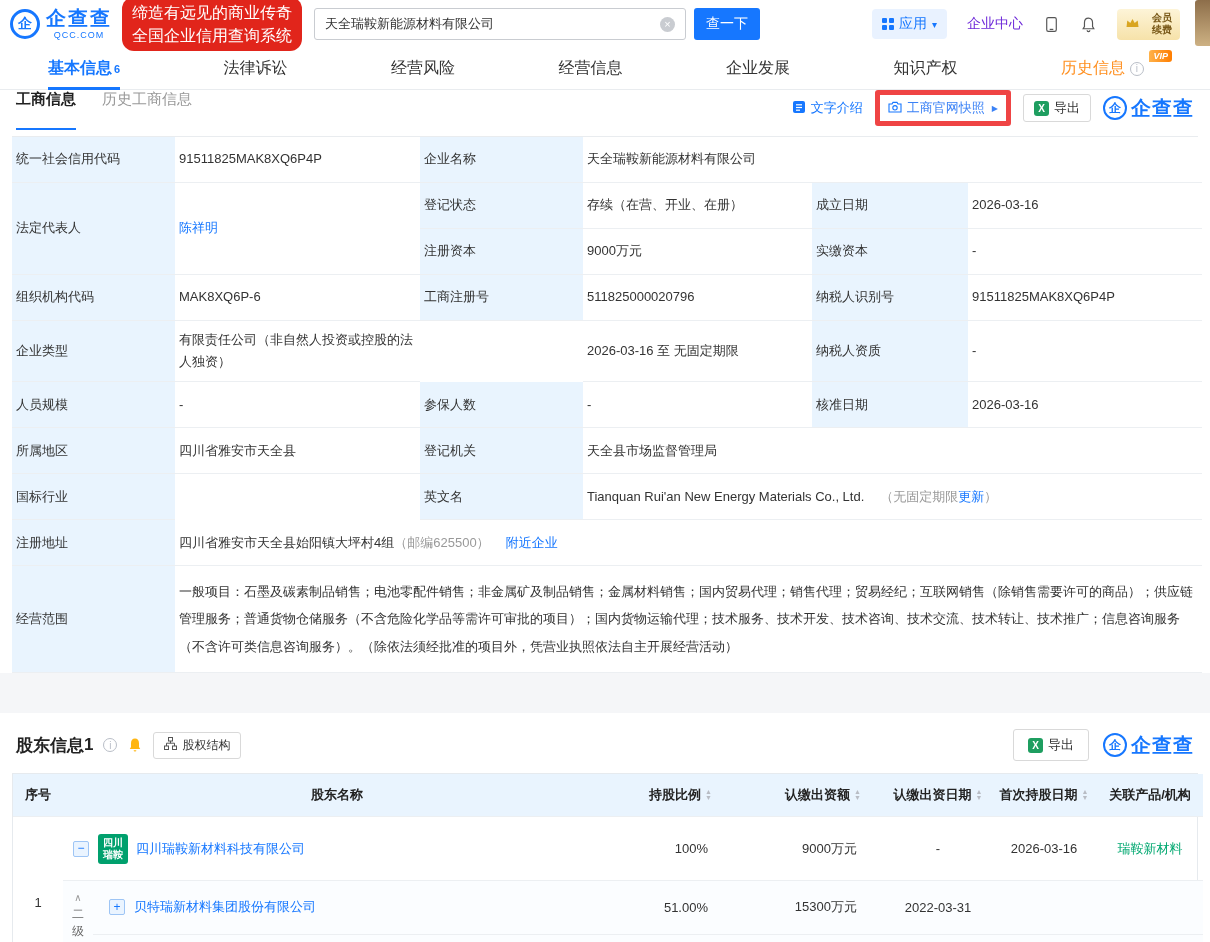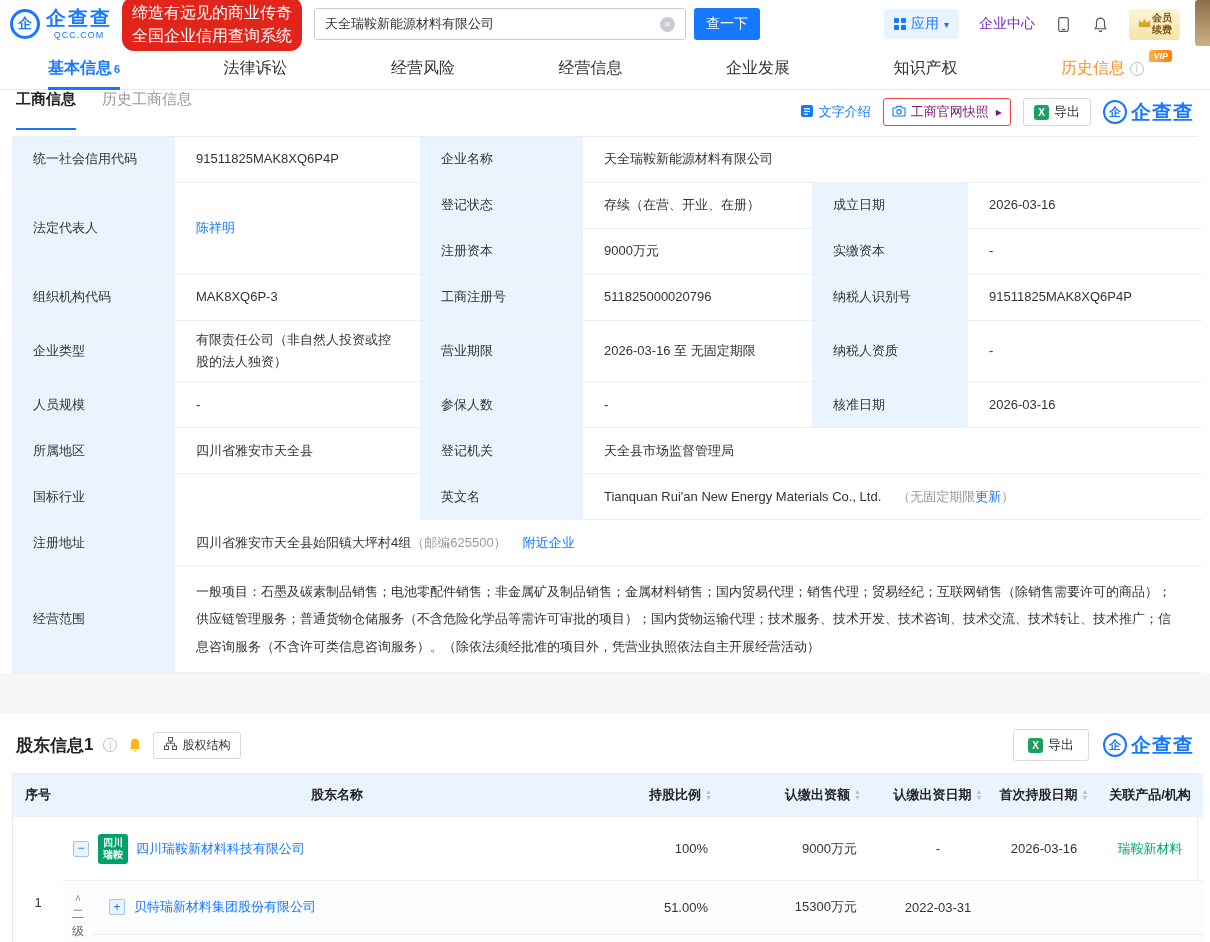--- a/index.html
+++ b/index.html
@@ -28,21 +28,21 @@
   .search-input { border: none; outline: none; flex: 1; font-size: 13px; color: #333; font-family: inherit; background: transparent; }
   .clear-icon { width: 15px; height: 15px; border-radius: 50%; background: #c9ccd1; color: #fff; font-size: 11px; line-height: 14px; text-align: center; cursor: pointer; flex: none; }
   .search-btn { margin-left: 8px; width: 66px; height: 32px; background: #1677ff; border: none; border-radius: 3px; color: #fff; font-size: 14px; cursor: pointer; font-family: inherit; }
   .top-right { margin-left: auto; display: flex; align-items: center; gap: 20px; padding-right: 30px; }
   .app-pill { background: #e9f2ff; color: #1677ff; border-radius: 4px; padding: 6px 10px; display: flex; align-items: center; gap: 5px; font-size: 14px; cursor: pointer; }
   .grid-icon { width: 12px; height: 12px; display: grid; grid-template-columns: 5px 5px; gap: 2px; }
   .grid-icon i { width: 5px; height: 5px; background: #1677ff; border-radius: 1px; }
   .caret { font-size: 10px; }
   .ent-center { font-size: 14px; color: #6d28d9; cursor: pointer; }
   .icon-btn { cursor: pointer; display: flex; align-items: center; }
-  .vip-badge { background: linear-gradient(#fdf4d8, #f6e2a9); border-radius: 4px; padding: 3px 8px; display: flex; align-items: center; gap: 0; cursor: pointer; }
+  .vip-badge { background: linear-gradient(#fdf4d8, #f6e2a9); border-radius: 4px; padding: 3px 8px; display: flex; align-items: center; gap: 12px; cursor: pointer; }
   .vip-text { display: flex; flex-direction: column; font-size: 10px; color: #7a5a1a; line-height: 1.25; font-weight: bold; }
   .corner-strip { position: absolute; right: 0; top: 0; width: 15px; height: 46px; background: linear-gradient(#8d6e4a, #cdb183); border-radius: 3px 0 0 3px; cursor: pointer; }
 
   
   .tabs { display: flex; align-items: stretch; height: 42px; border-bottom: 1px solid #e9ecef; padding: 0 48px; justify-content: space-between; }
   .tab { position: relative; display: flex; align-items: center; font-size: 16px; color: #333; cursor: pointer; }
   .tab sup { font-size: 11px; color: #1677ff; margin-left: 2px; }
   .tab.active { color: #1677ff; font-weight: bold; }
   .tab.active::after { content: ""; position: absolute; left: 0; right: 0; bottom: -1px; height: 3px; background: #1677ff; }
   .tab.history { color: #ff8f1f; padding-right: 18px; }
@@ -50,31 +50,31 @@
   .info-i { width: 14px; height: 14px; border: 1px solid #b9bec7; border-radius: 50%; color: #b9bec7; font-size: 10px; display: inline-flex; align-items: center; justify-content: center; font-style: normal; flex: none; }
   .tab.history .info-i { margin-left: 5px; }
 
   
   .subbar { display: flex; align-items: flex-end; padding: 10px 16px 0; height: 40px; }
   .subtab { font-size: 15px; color: #999; margin-right: 26px; cursor: pointer; padding-bottom: 19px; border-bottom: 2px solid transparent; }
   .subtab.active { color: #222; font-weight: bold; border-bottom-color: #1677ff; }
   .subbar-right { margin-left: auto; display: flex; align-items: center; gap: 12px; padding-bottom: 4px; }
   .tool { display: flex; align-items: center; gap: 5px; font-size: 13px; cursor: pointer; white-space: nowrap; }
   .text-intro { color: #1677ff; }
-  .snapshot-btn { color: #701a75; border: 1px solid #ef4444; border-radius: 3px; padding: 4px 8px; }
+  .snapshot-btn { color: #3b82f6; border: 5px solid #ef4444; border-radius: 3px; padding: 4px 8px; }
   .snapshot-btn .tri { font-size: 8px; margin-left: 2px; }
   .export-btn { color: #333; border: 1px solid #d9d9d9; border-radius: 3px; padding: 4px 10px; background: #fff; font-family: inherit; font-size: 13px; }
   .excel-icon { width: 15px; height: 15px; background: #1e9e60; color: #fff; font-size: 10px; font-weight: bold; border-radius: 3px; display: flex; align-items: center; justify-content: center; flex: none; }
   .mini-logo { display: flex; align-items: center; gap: 4px; }
   .mini-logo .logo-icon { width: 24px; height: 24px; border-width: 2px; font-size: 12px; }
   .mini-logo-text { color: #1677ff; font-size: 20px; font-weight: bold; letter-spacing: 1px; }
 
   
   .info-table { margin: 6px 12px 0; display: grid; grid-template-columns: 163px 245px 163px 229px 156px 234px; grid-auto-rows: minmax(46px, auto); border-top: 1px solid #e9ecef; }
-  .cell { display: flex; align-items: center; padding: 8px 21px; border-bottom: 1px solid #eceff2; line-height: 1.7; flex-wrap: wrap; }
+  .cell { display: flex; align-items: center; padding: 8px 4px; border-bottom: 1px solid #eceff2; line-height: 1.7; flex-wrap: wrap; }
   .lab { background: #e9f4fe; }
   .chev { color: #999; margin-left: 6px; font-size: 12px; cursor: pointer; }
   .scope-cell { line-height: 2.1; display: block; padding-top: 12px; padding-bottom: 12px; }
   .mr16 { margin-right: 16px; }
 
   
   .section-gap { height: 40px; background: #f5f6f8; margin-top: 0; }
 
   
   .sh-head { display: flex; align-items: center; padding: 16px 16px 12px; gap: 10px; }
@@ -239,29 +239,28 @@
   <div class="cell lab" style="grid-area:2/3/3/4">登记状态</div>
   <div class="cell" style="grid-area:2/4/3/5">存续（在营、开业、在册）</div>
   <div class="cell lab" style="grid-area:2/5/3/6">成立日期</div>
   <div class="cell" style="grid-area:2/6/3/7">2026-03-16</div>
   <div class="cell lab" style="grid-area:3/3/4/4">注册资本</div>
   <div class="cell" style="grid-area:3/4/4/5">9000万元</div>
   <div class="cell lab" style="grid-area:3/5/4/6">实缴资本</div>
   <div class="cell" style="grid-area:3/6/4/7">-</div>
 
   <div class="cell lab" style="grid-area:4/1/5/2">组织机构代码</div>
-  <div class="cell" style="grid-area:4/2/5/3">MAK8XQ6P-3</div>
+  <div class="cell" style="grid-area:4/2/5/3">MAK8XQ6P-6</div>
   <div class="cell lab" style="grid-area:4/3/5/4">工商注册号</div>
   <div class="cell" style="grid-area:4/4/5/5">511825000020796</div>
   <div class="cell lab" style="grid-area:4/5/5/6">纳税人识别号</div>
   <div class="cell" style="grid-area:4/6/5/7">91511825MAK8XQ6P4P</div>
 
   <div class="cell lab" style="grid-area:5/1/6/2">企业类型</div>
   <div class="cell" style="grid-area:5/2/6/3">有限责任公司（非自然人投资或控股的法人独资）</div>
-  <div class="cell lab" style="grid-area:5/3/6/4">营业期限</div>
   <div class="cell" style="grid-area:5/4/6/5">2026-03-16 至 无固定期限</div>
   <div class="cell lab" style="grid-area:5/5/6/6">纳税人资质</div>
   <div class="cell" style="grid-area:5/6/6/7">-</div>
 
   <div class="cell lab" style="grid-area:6/1/7/2">人员规模</div>
   <div class="cell" style="grid-area:6/2/7/3">-</div>
   <div class="cell lab" style="grid-area:6/3/7/4">参保人数</div>
   <div class="cell" style="grid-area:6/4/7/5">-</div>
   <div class="cell lab" style="grid-area:6/5/7/6">核准日期</div>
   <div class="cell" style="grid-area:6/6/7/7">2026-03-16</div>

